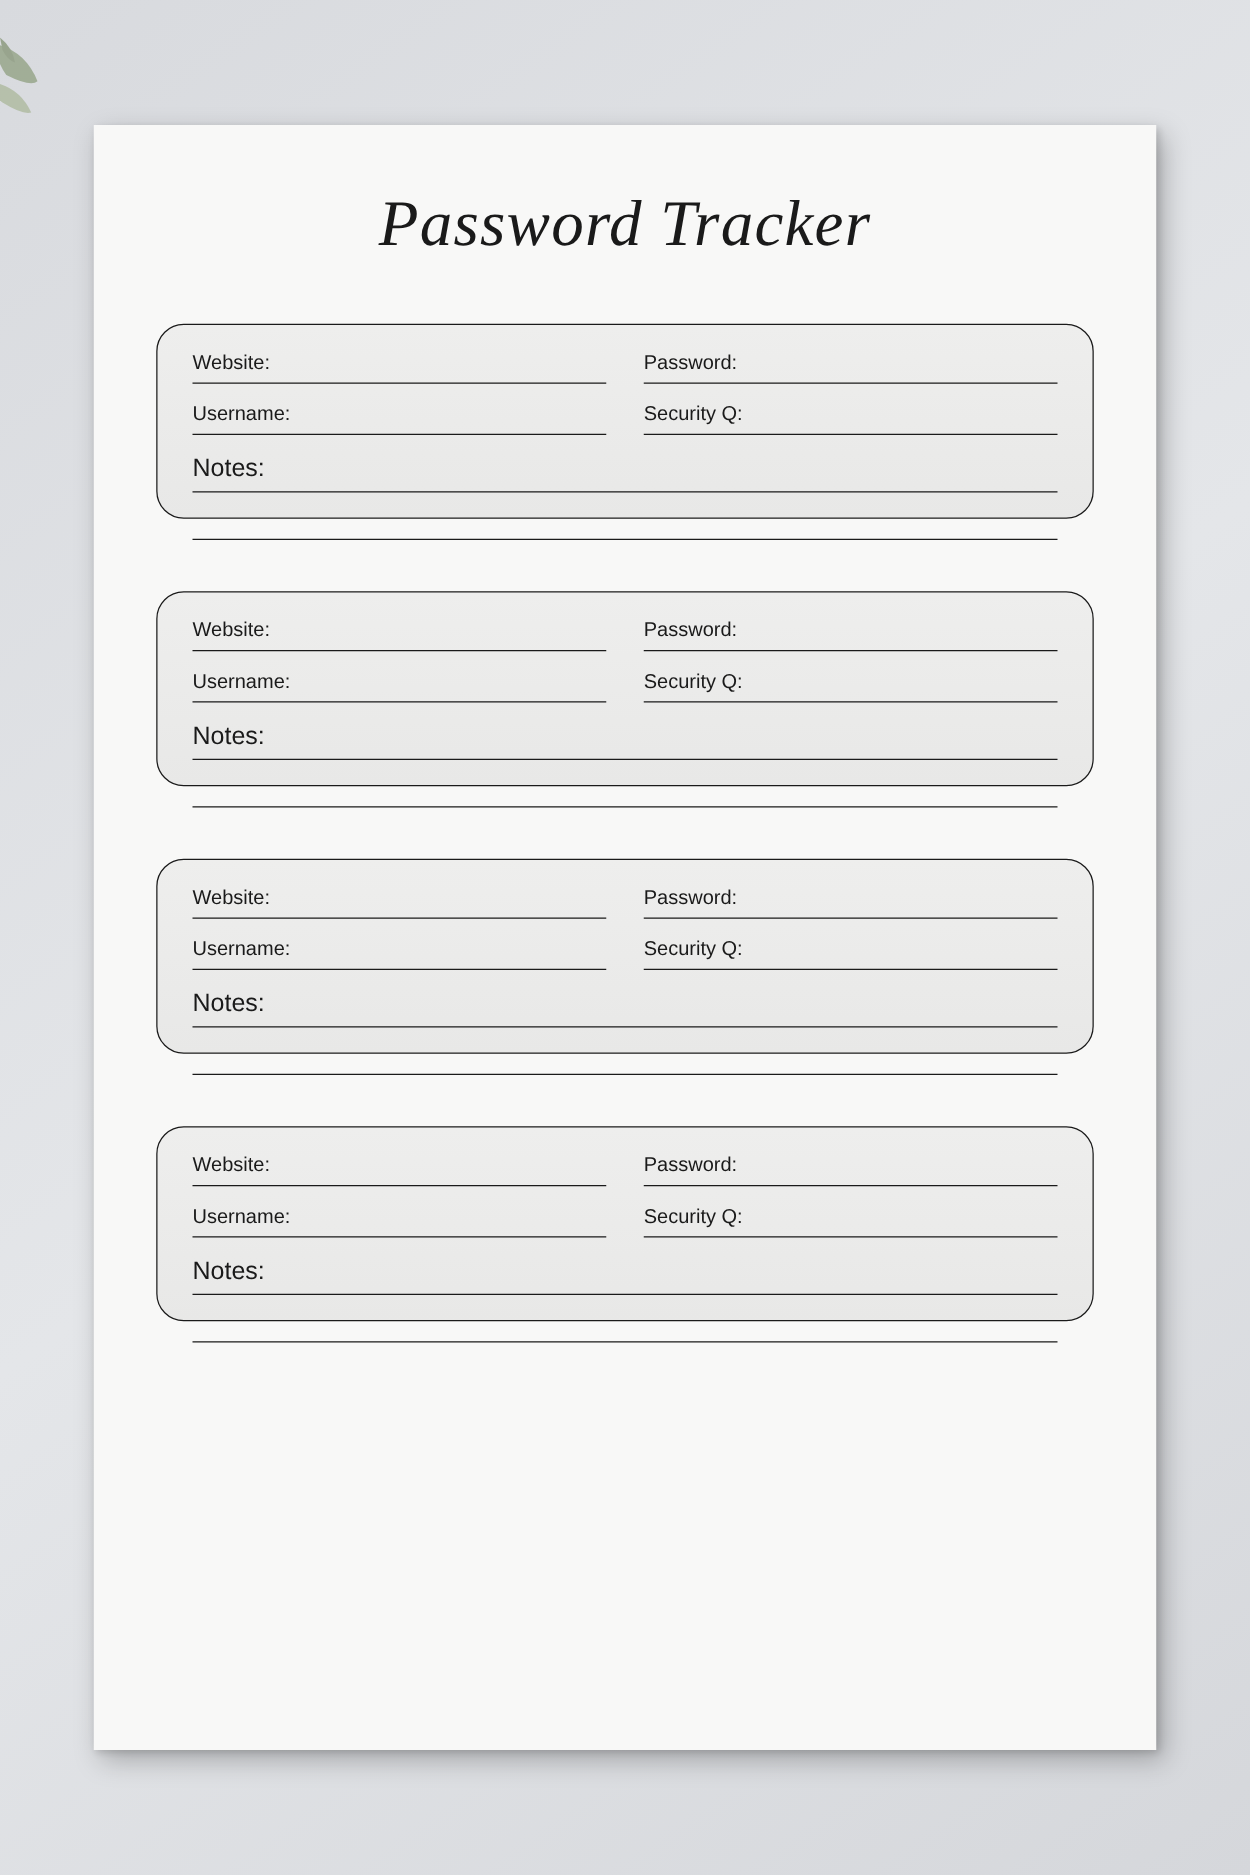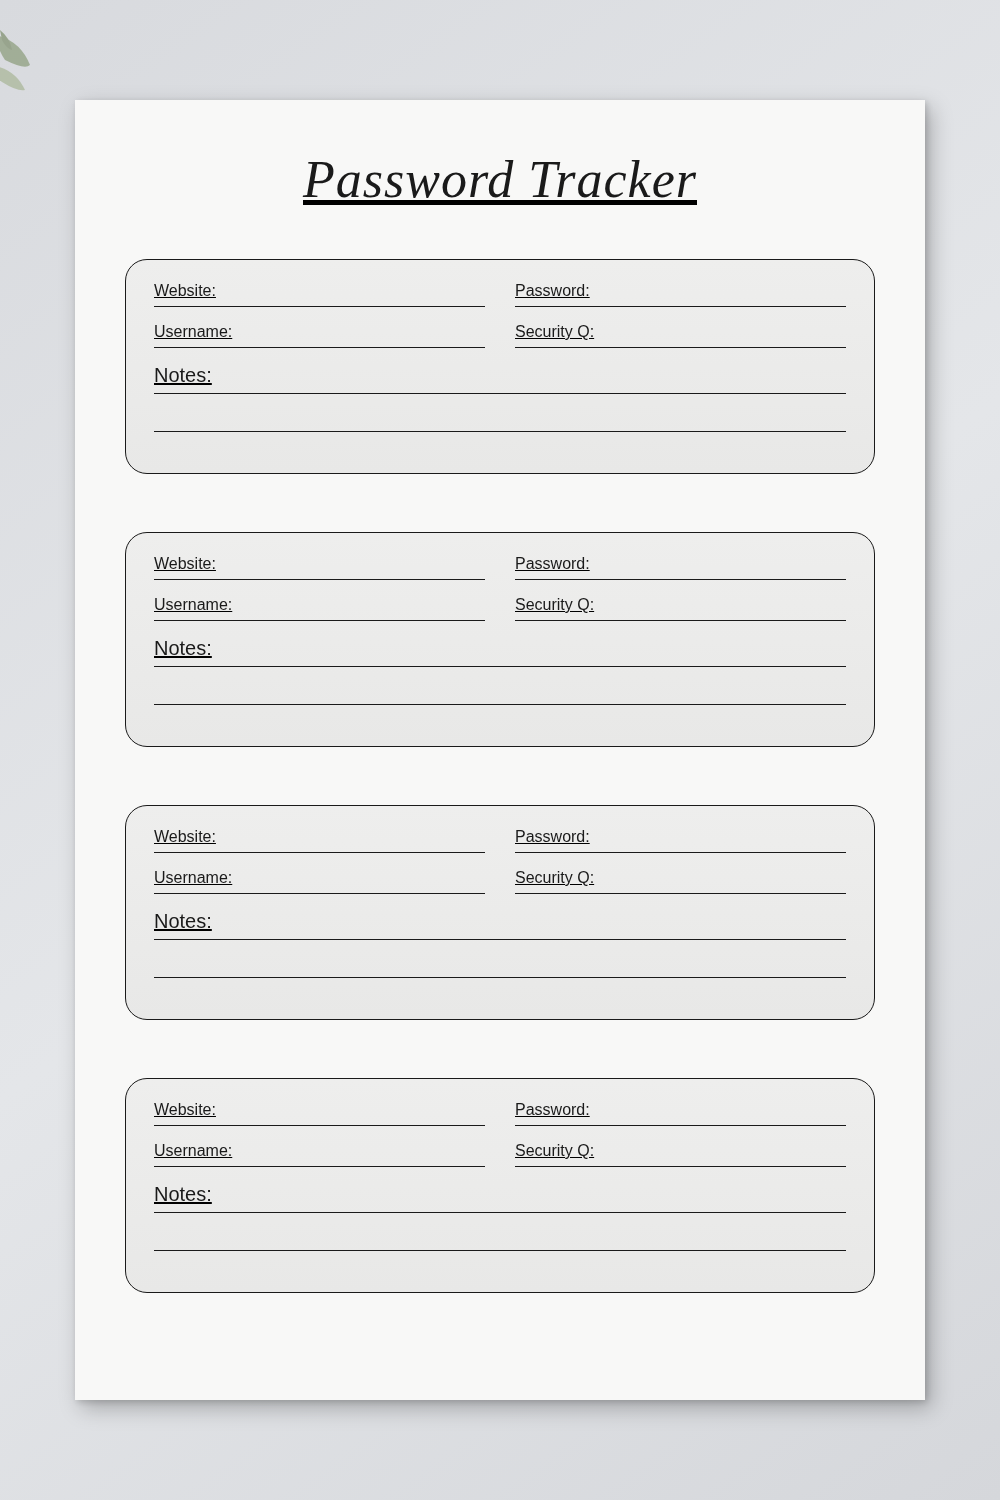--- a/index.html
+++ b/index.html
@@ -29,39 +29,38 @@
     }
     .page {
       position: absolute;
       top: 100px;
       left: 75px;
       width: 850px;
       height: 1300px;
       background: #f8f8f7;
       box-shadow: 6px 8px 20px rgba(0,0,0,0.25), 2px 2px 6px rgba(0,0,0,0.15);
       padding: 50px 50px 40px 50px;
-      text-decoration: underline;
     }
     .title {
       font-family: 'Brush Script MT', 'Lucida Handwriting', cursive;
       font-size: 52px;
       font-weight: 500;
       text-align: center;
       color: #1a1a1a;
       margin-bottom: 50px;
       font-style: italic;
       letter-spacing: 1px;
     }
     .entry-box {
       border: 1.5px solid #1a1a1a;
       border-radius: 22px;
       background: linear-gradient(180deg, #eeeeed 0%, #e8e8e7 100%);
       padding: 22px 28px 20px 28px;
       margin-bottom: 58px;
-      height: 215px;
+      height: 156px;
     }
     .entry-box:last-child {
       margin-bottom: 0;
     }
     .row {
       display: flex;
       gap: 30px;
     }
     .field {
       flex: 1;

